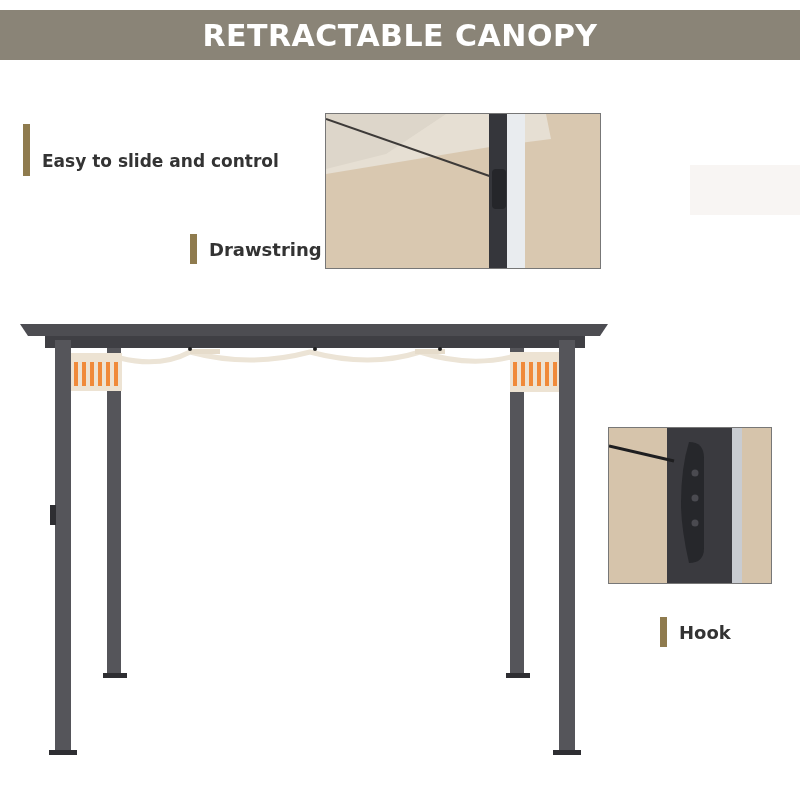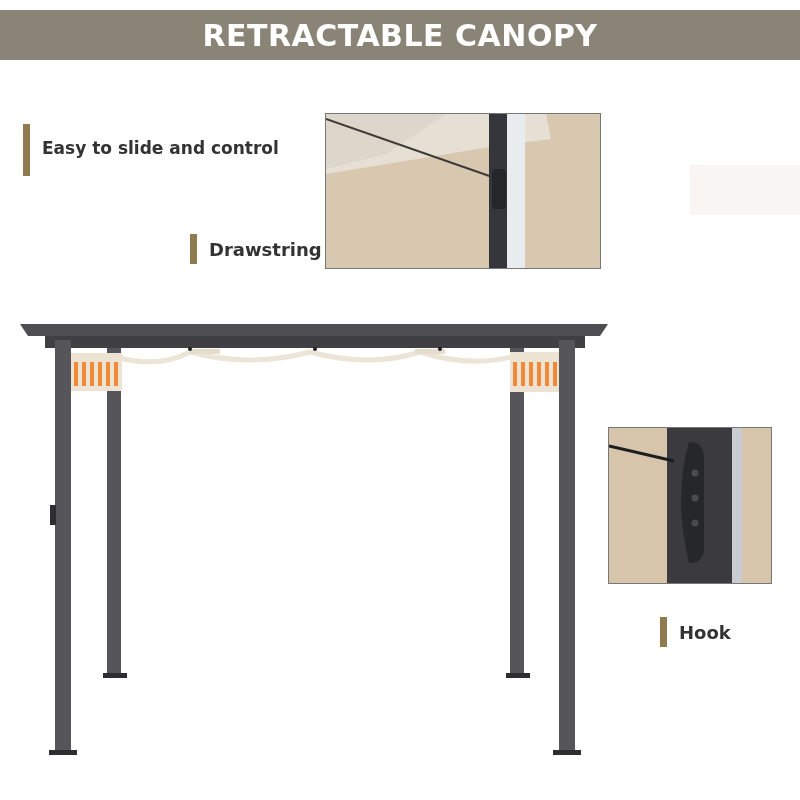--- a/index.html
+++ b/index.html
@@ -1,19 +1,19 @@
 <!DOCTYPE html>
 <html><head>
 <meta charset="utf-8">
 <style>
   html, body { margin:0; padding:0; background:#ffffff; }
   body { width:800px; height:800px; position:relative; overflow:hidden; font-family:"DejaVu Sans", sans-serif; }
   .banner { position:absolute; left:0; top:10px; width:800px; height:50px; background:#8a8477; display:flex; align-items:center; justify-content:center; }
   .banner-title { color:#ffffff; font-family:"DejaVu Sans", sans-serif; font-weight:bold; font-size:30px; letter-spacing:0.5px;text-align:center; }
-  .label { position:absolute; display:flex; align-items:center; }
+  .label { position:absolute; display:flex; align-items:flex-end; }
   .label .bar { width:7px; background:#8f7b4e; margin-right:12px; flex:none; }
   .label .txt { color:#333333; font-size:18px; font-weight:bold; line-height:29px; }
   .photo { position:absolute; border:1px solid #777; box-sizing:border-box; overflow:hidden; }
   .ghost-box { position:absolute; left:690px; top:165px; width:110px; height:50px; background:#f8f5f3; }
   svg { position:absolute; left:0; top:0; }
 </style>
 </head>
 <body>
 
 <div class="banner">

